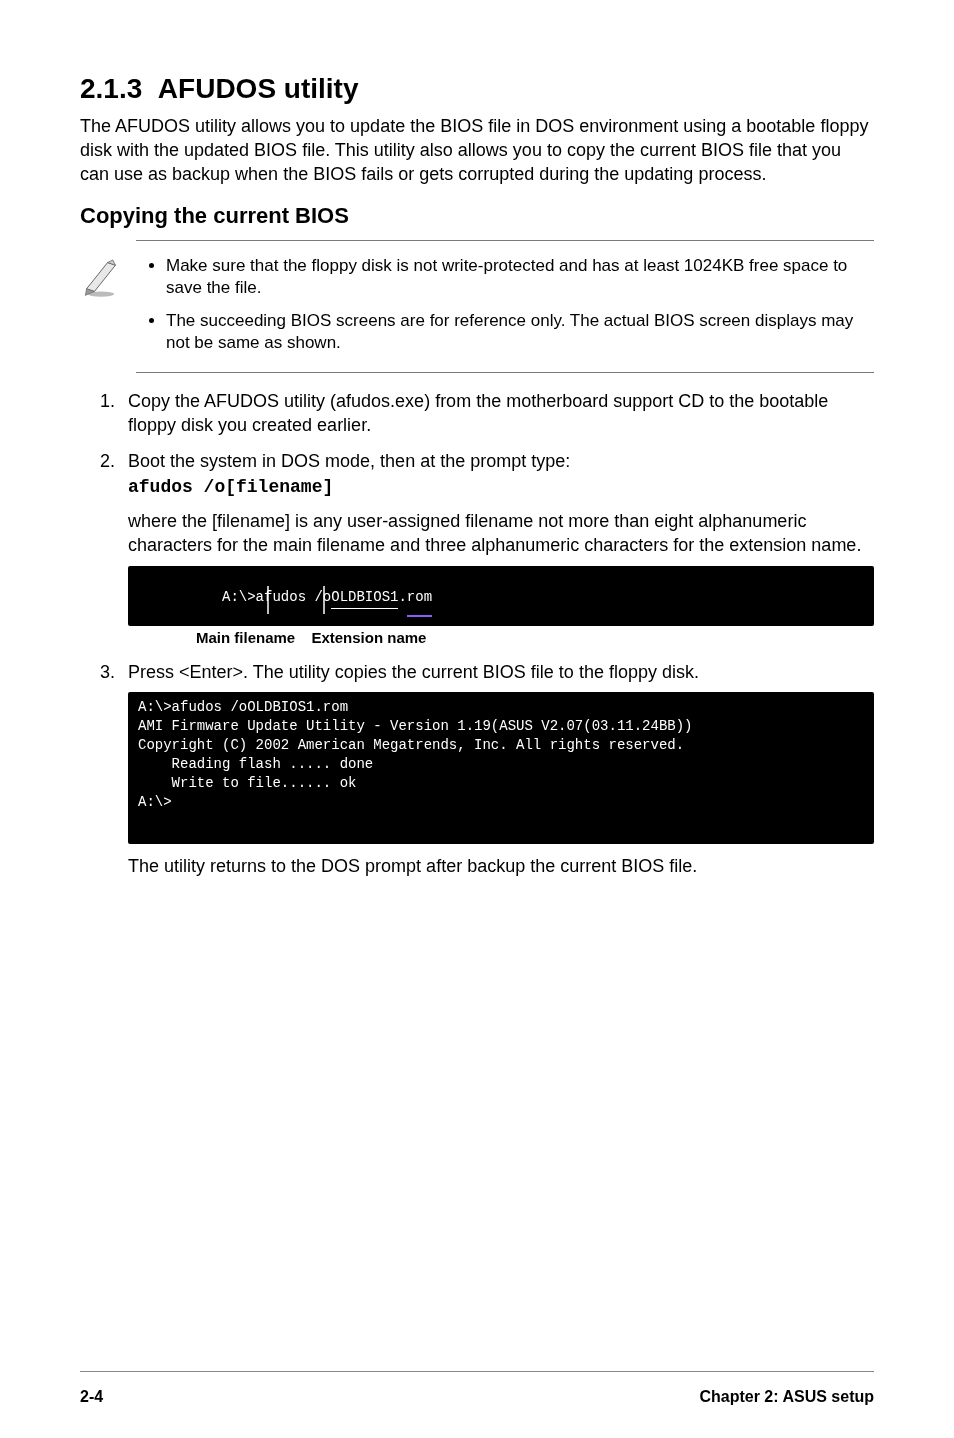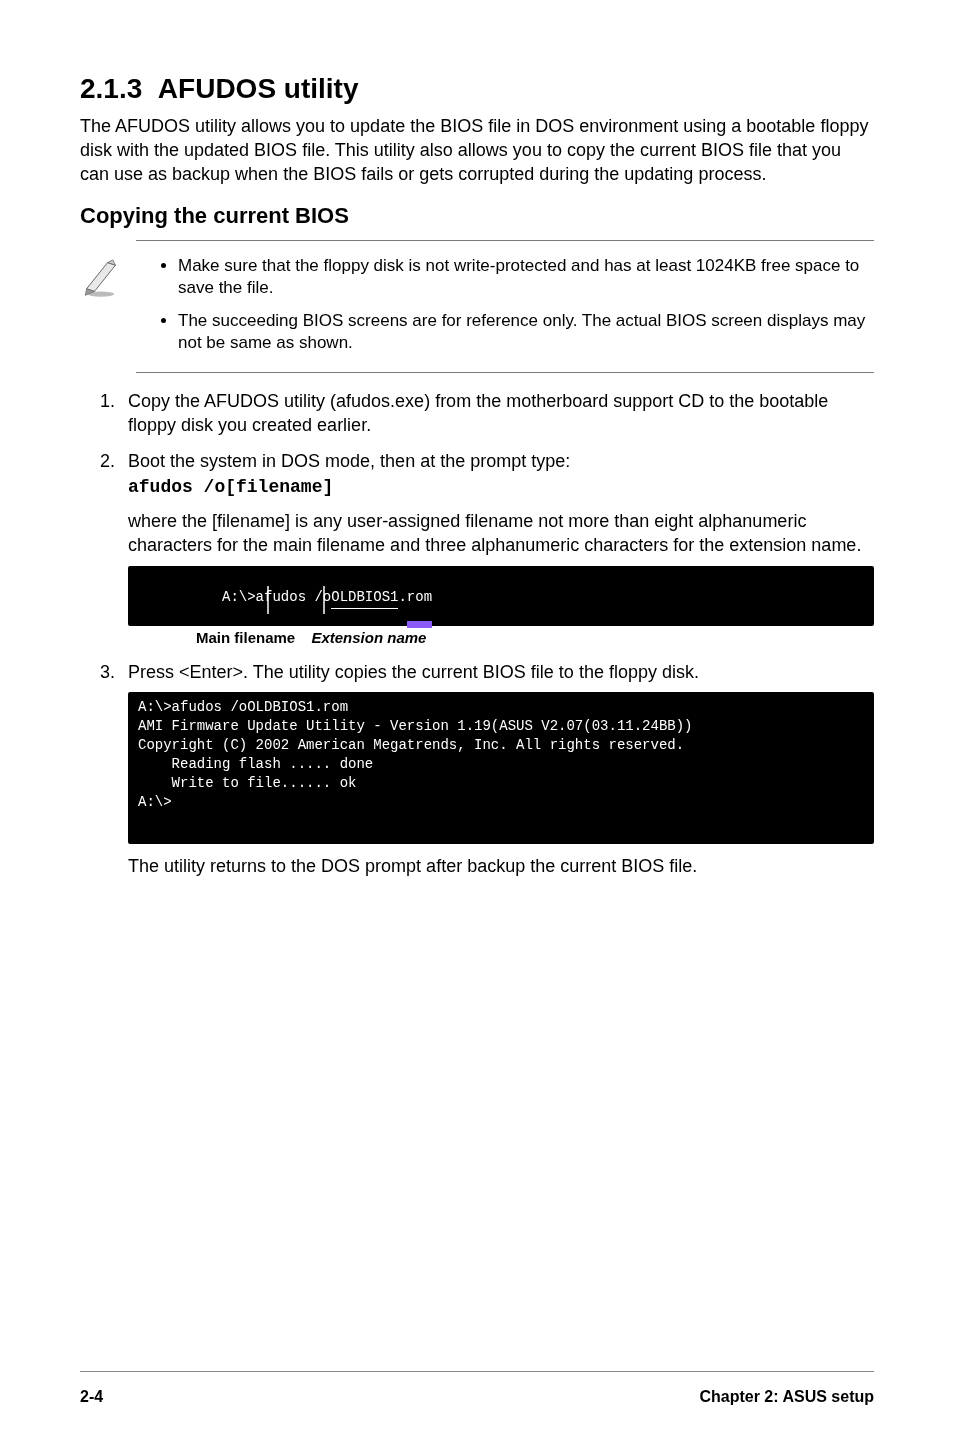--- a/index.html
+++ b/index.html
@@ -44,21 +44,21 @@
     padding-top: 16px;
   }
   .note-icon svg { width: 42px; height: 42px; }
   .note-body {
     flex: 1;
     border-top: 1px solid #7a7a7a;
     border-bottom: 1px solid #7a7a7a;
     padding: 8px 6px;
   }
   .note-body ul { margin: 0; padding-left: 24px; }
-  .note-body li { margin: 6px 0 10px 12px; font-size: 17px; line-height: 1.3; }
+  .note-body li { margin: 6px 0 10px 0; font-size: 17px; line-height: 1.3; }
 
   ol.steps {
     margin: 16px 0 0 0;
     padding-left: 40px;
   }
   ol.steps > li { padding-left: 8px; margin-bottom: 12px; }
   ol.steps > li .step-body { display: block; }
 
   code.inline, .mono {
     font-family: "Courier New", monospace;
@@ -72,29 +72,29 @@
     font-size: 14px;
     padding: 6px 10px;
     margin: 8px 0 2px 0;
     white-space: pre;
     line-height: 1.35;
     border-radius: 2px;
   }
   .term1 { position: relative; height: 50px; padding-top: 4px; }
   .term1 .cmd { position: relative; }
   .term1 .uline-a { border-bottom: 1px solid #fff; padding-bottom: 1px; display: inline-block; }
-  .term1 .uline-b { border-bottom: 7px solid #8b5cf6; padding-bottom: 14px; display: inline-block; }
+  .term1 .uline-b { border-bottom: 2px solid #8b5cf6; padding-bottom: 8px; display: inline-block; }
 
   .callout-row {
     margin: 0 0 6px 0;
     font-size: 15px;
     font-weight: bold;
   }
   .callout-row .lbl1 { display: inline-block; margin-left: 68px; }
-  .callout-row .lbl2 { display: inline-block; margin-left: 12px; font-style: italic; }
+  .callout-row .lbl2 { display: inline-block; margin-left: 12px; }
 
   .conn-svg { position: absolute; left: 0; top: 18px; width: 260px; height: 36px; pointer-events: none; }
 
   .term2 { min-height: 140px; }
 
   .footer {
     border-top: 1px solid #888;
     padding-top: 14px;
     display: flex;
     justify-content: space-between;

